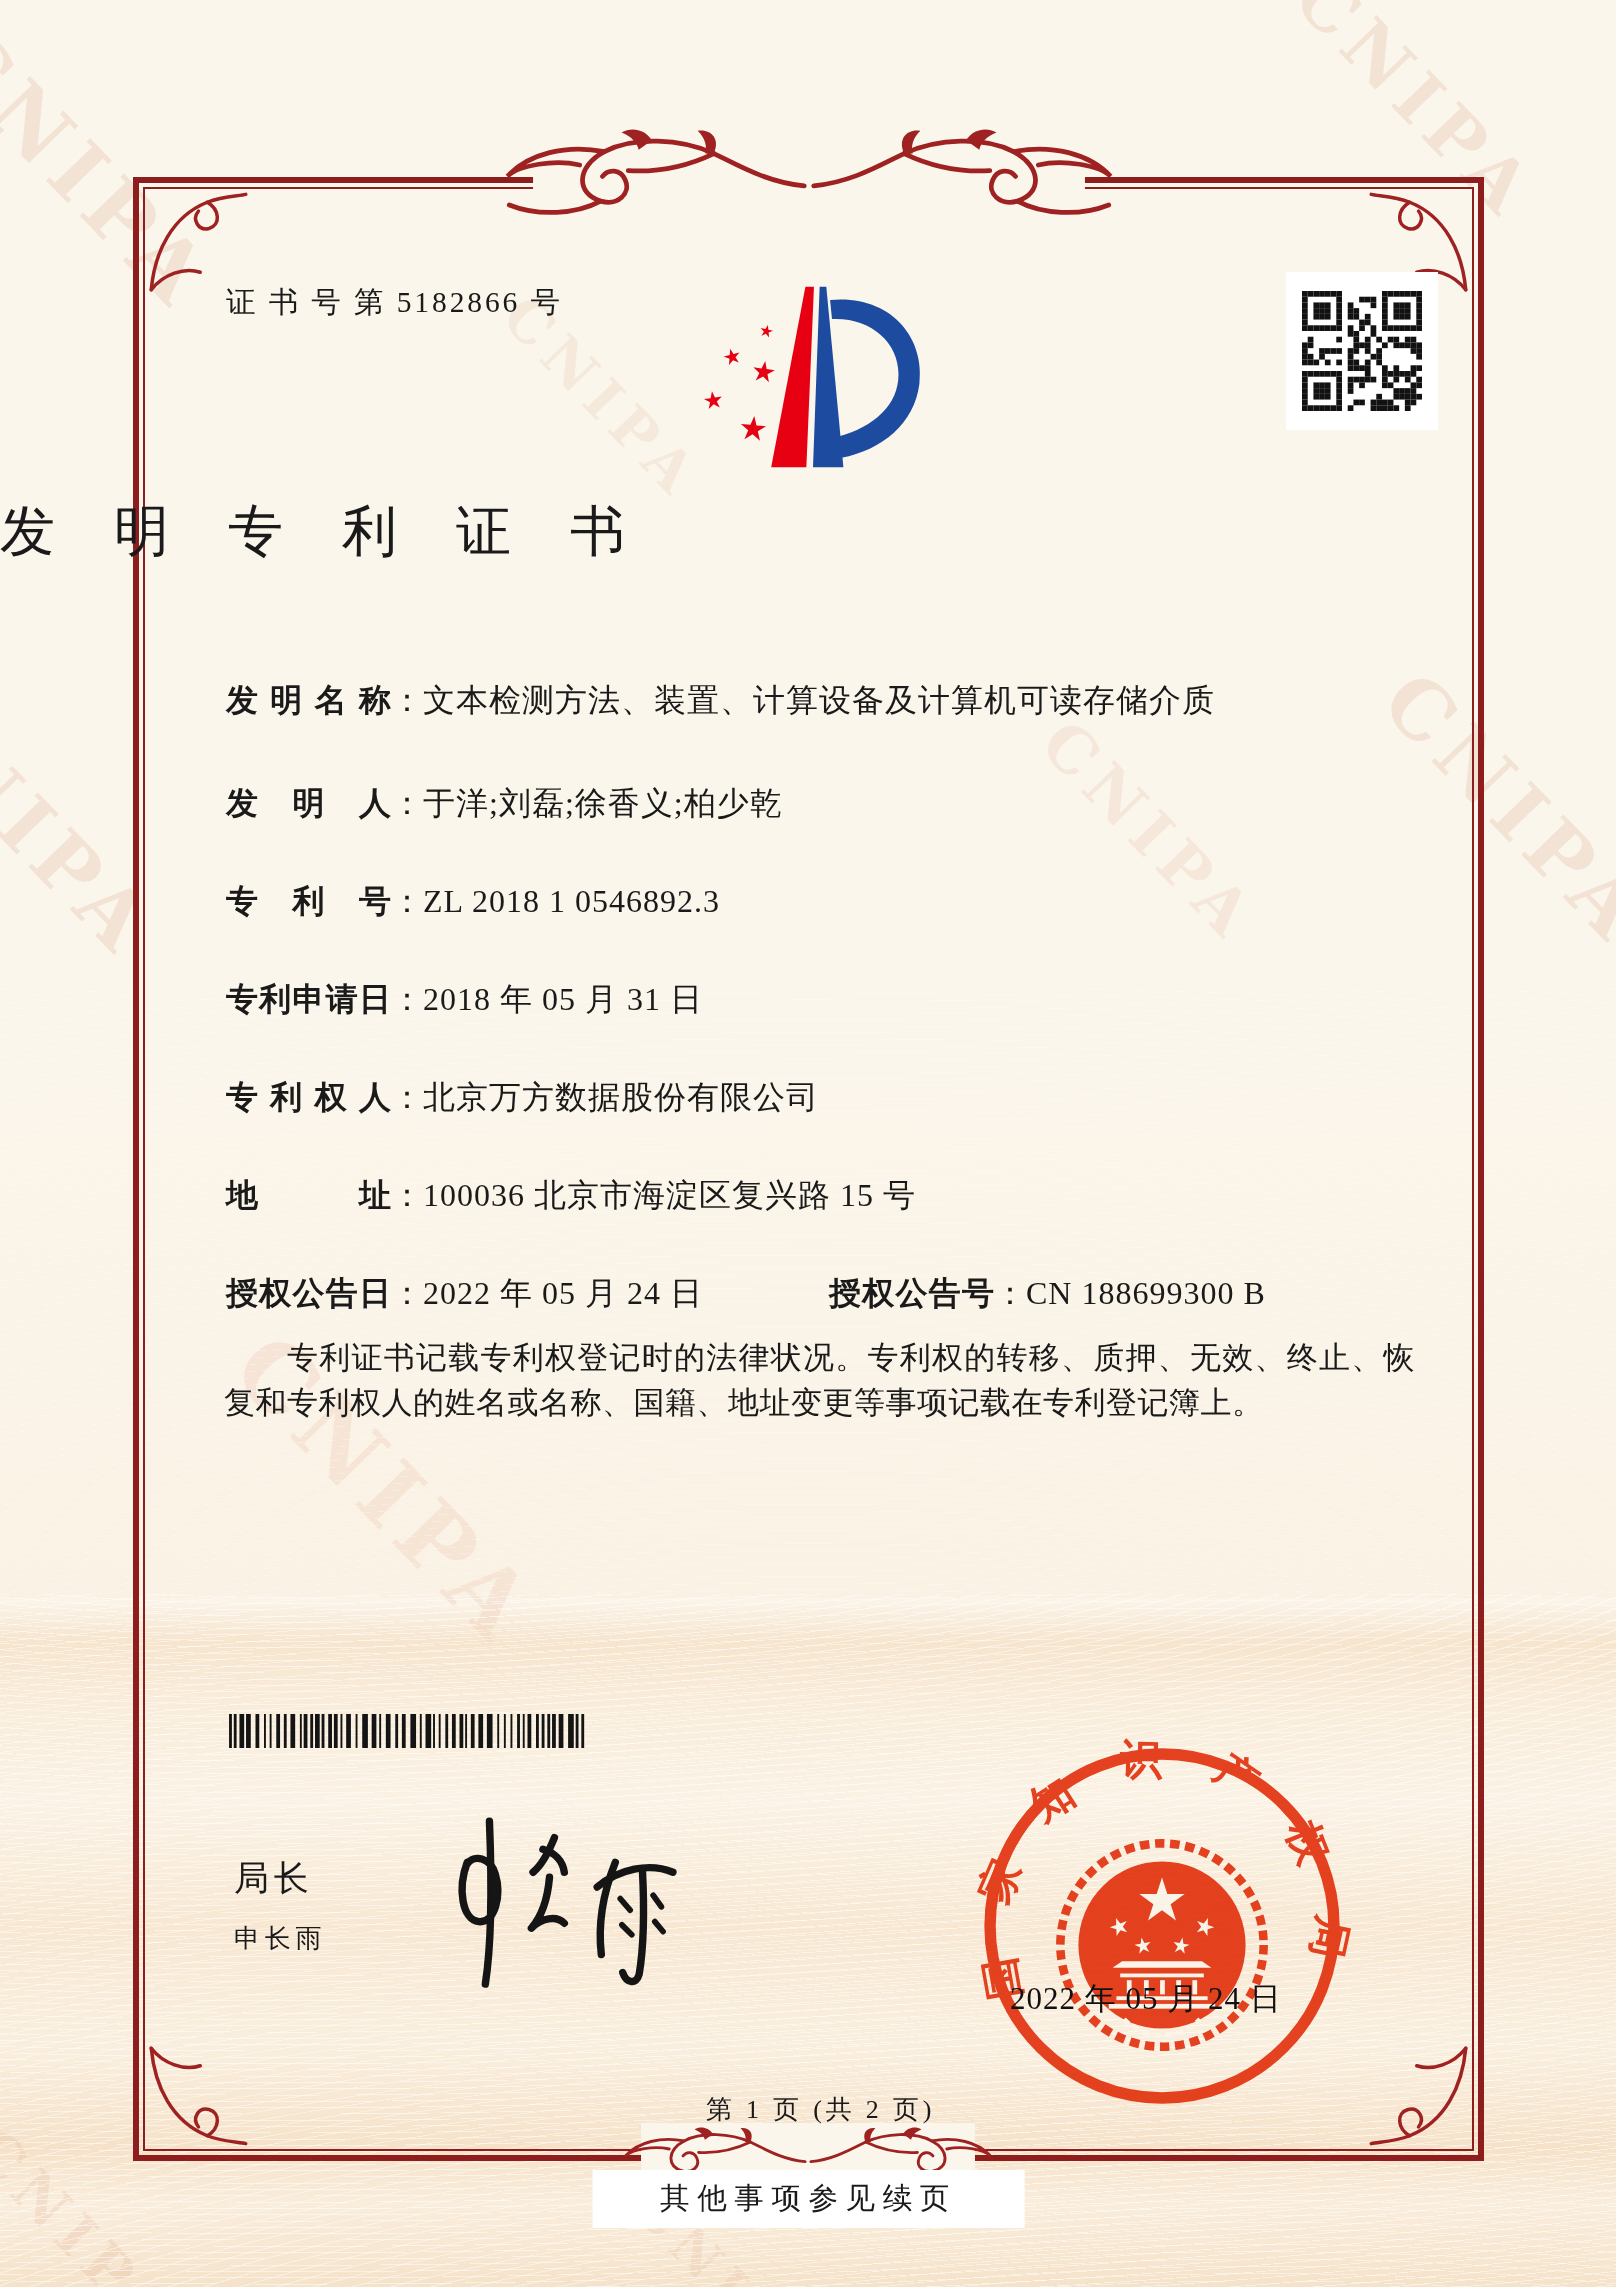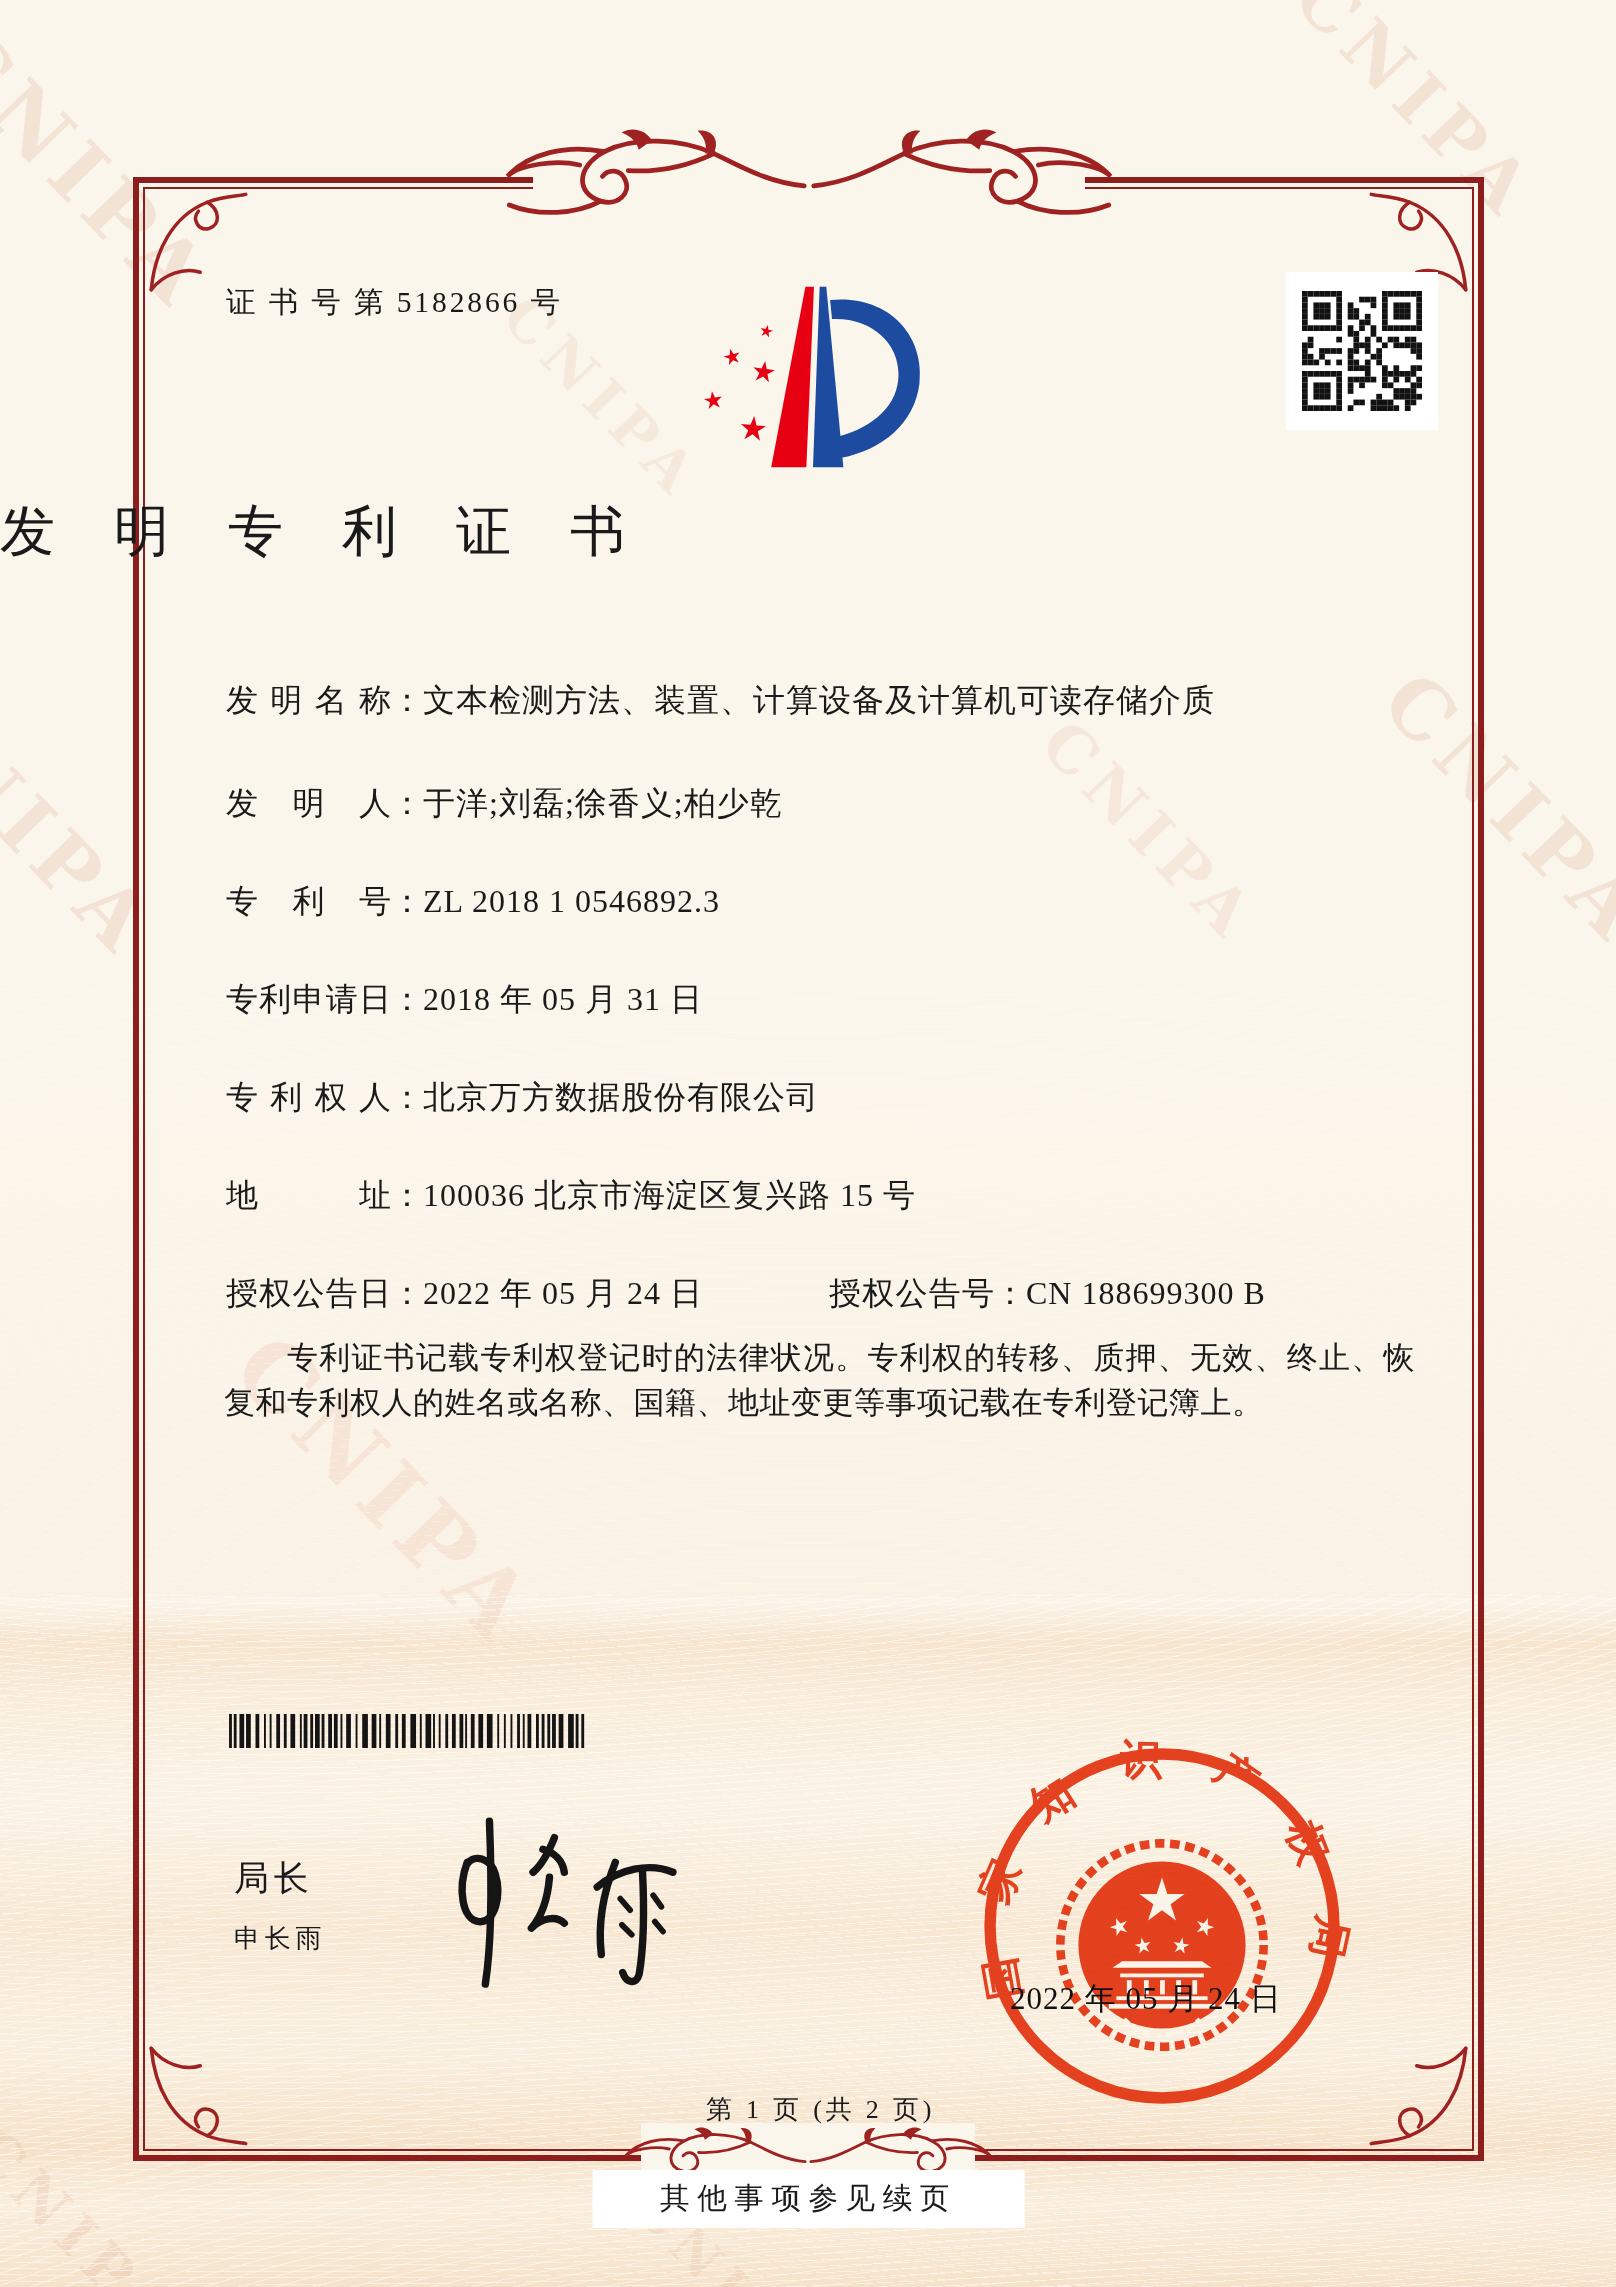--- a/index.html
+++ b/index.html
@@ -42,21 +42,21 @@
   
   .cert-no{position:absolute;left:226px;top:283px;font-size:29.5px;letter-spacing:2.9px;}
   .logo{position:absolute;left:699px;top:279px;width:228px;height:195px;}
   .qr-box{position:absolute;left:1286px;top:272px;width:152px;height:158px;background:#fff;
           display:flex;align-items:center;justify-content:center;}
   .title{position:absolute;left:0;top:495px;width:100%;text-align:left;font-size:55px;font-weight:normal;}
   .title span{letter-spacing:59px;margin-right:-59px;}
 
   
   .row{position:absolute;left:226px;font-size:32px;white-space:nowrap;line-height:42px;}
-  .lbl{display:inline-block;width:165px;text-align:justify;text-align-last:justify;vertical-align:bottom;}
+  .lbl{display:inline-block;width:165px;text-align:justify;text-align-last:justify;vertical-align:bottom;font-weight:bold;}
   .colon{display:inline-block;}
   .val{letter-spacing:1px;}
   .row1{top:679px;}.row2{top:782px;}.row3{top:880px;}.row4{top:978px;}
   .row5{top:1076px;}.row6{top:1174px;}.row7{top:1272px;width:1217px;}
   .grant-no{position:absolute;left:603px;top:0;white-space:nowrap;}
 
   
   .body-text{position:absolute;left:224px;top:1335px;width:1191px;font-size:31px;line-height:45px;
              text-align:justify;letter-spacing:0.5px;}
   .body-text p{margin:0;text-indent:63px;}

